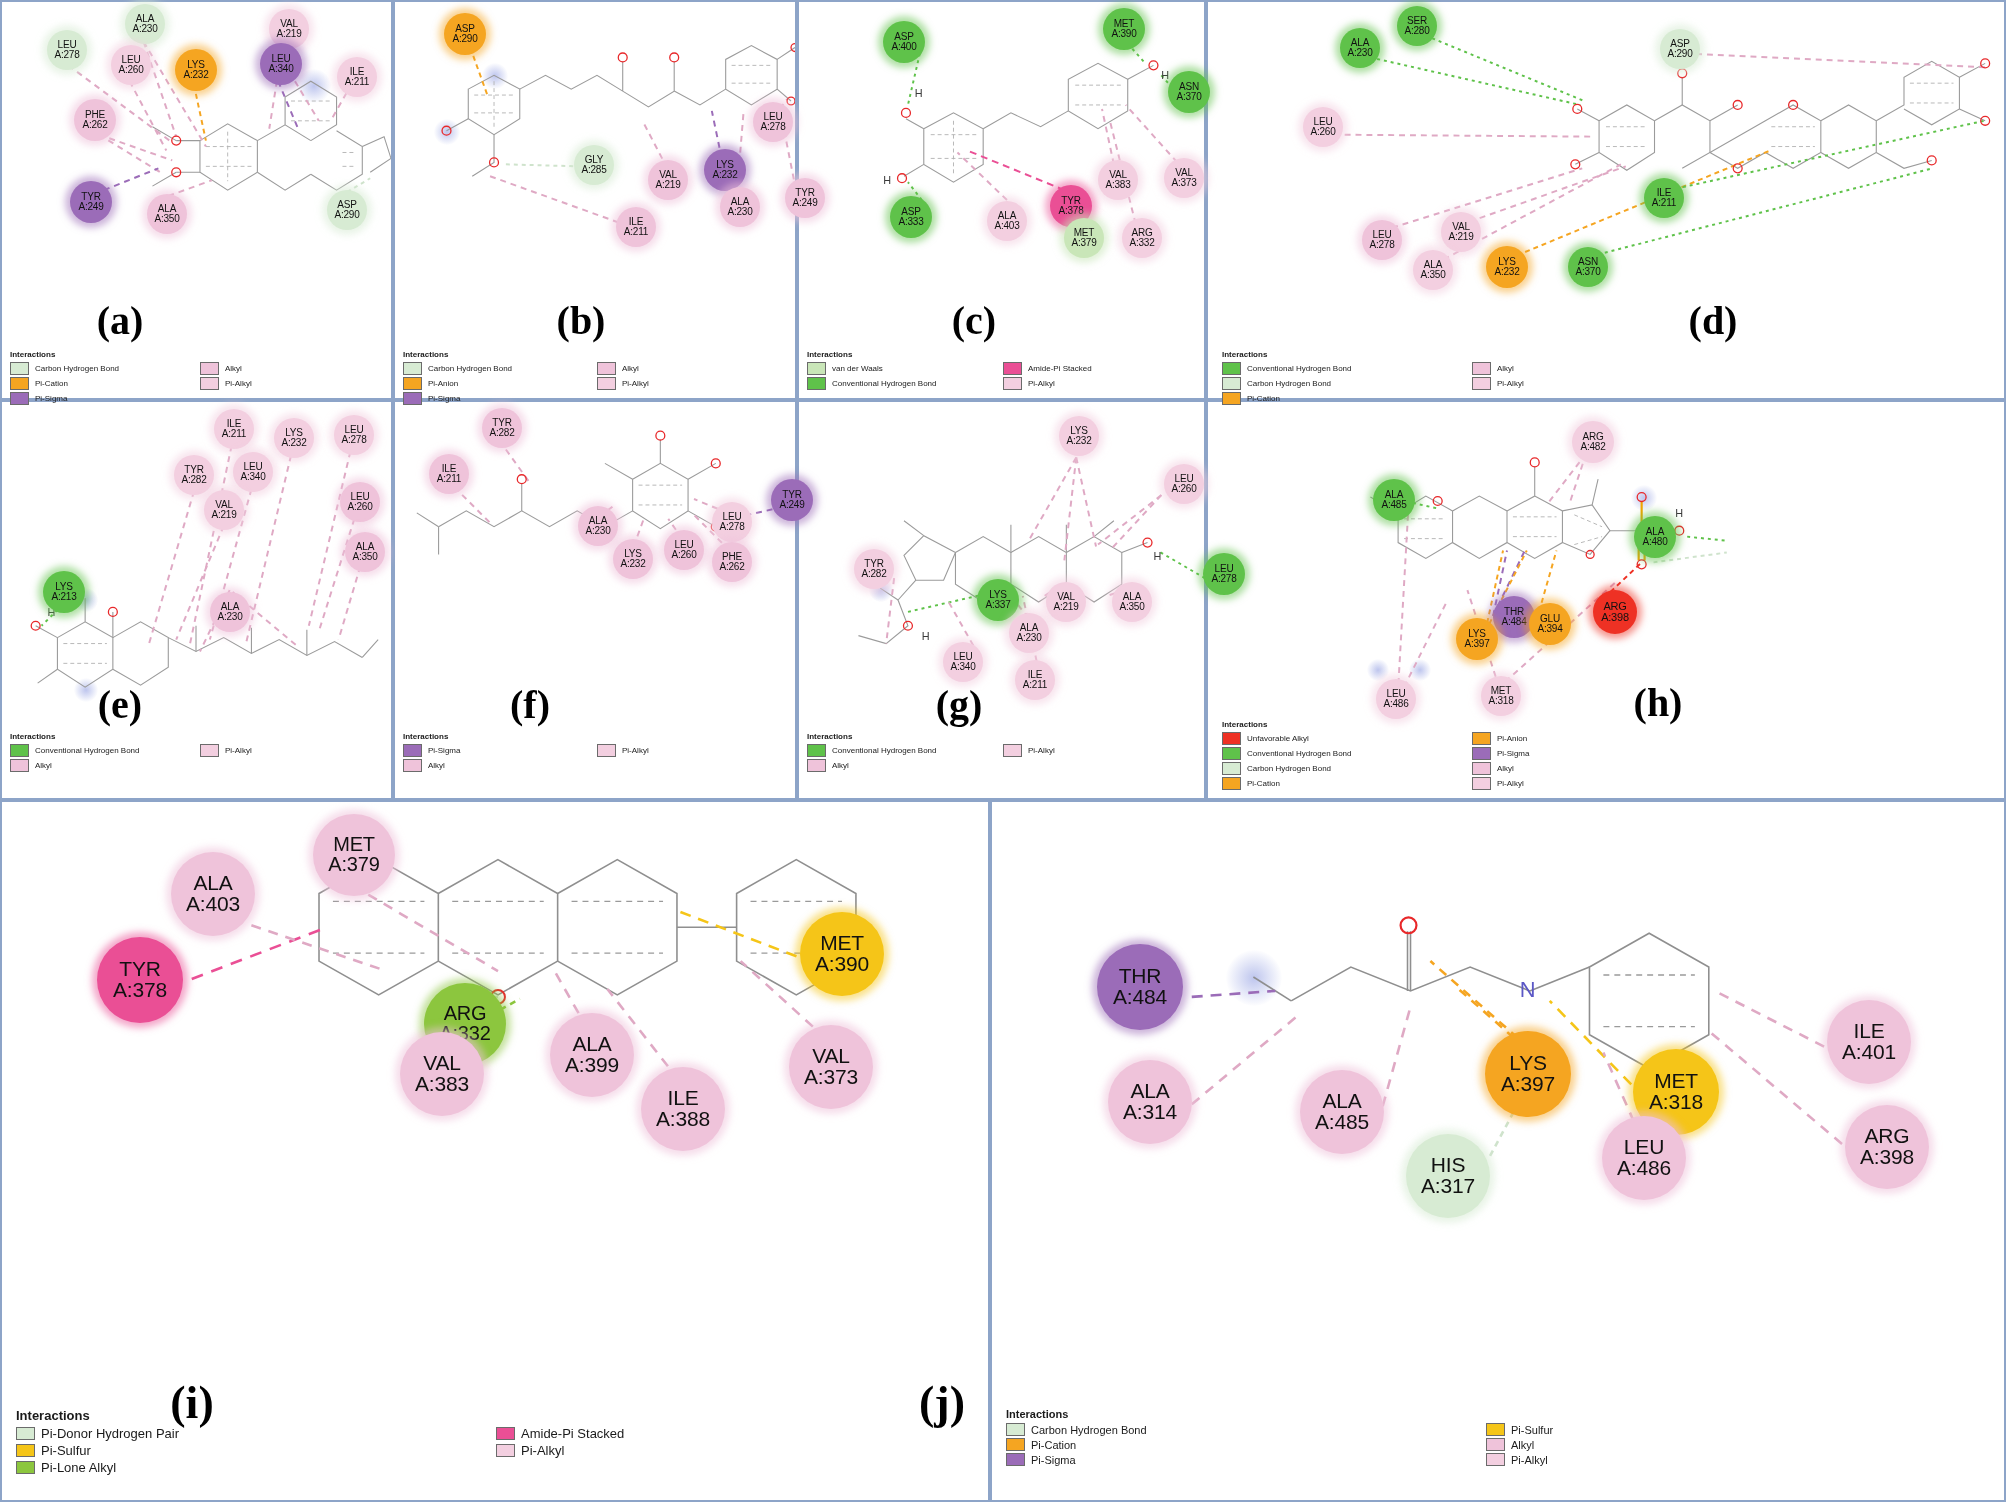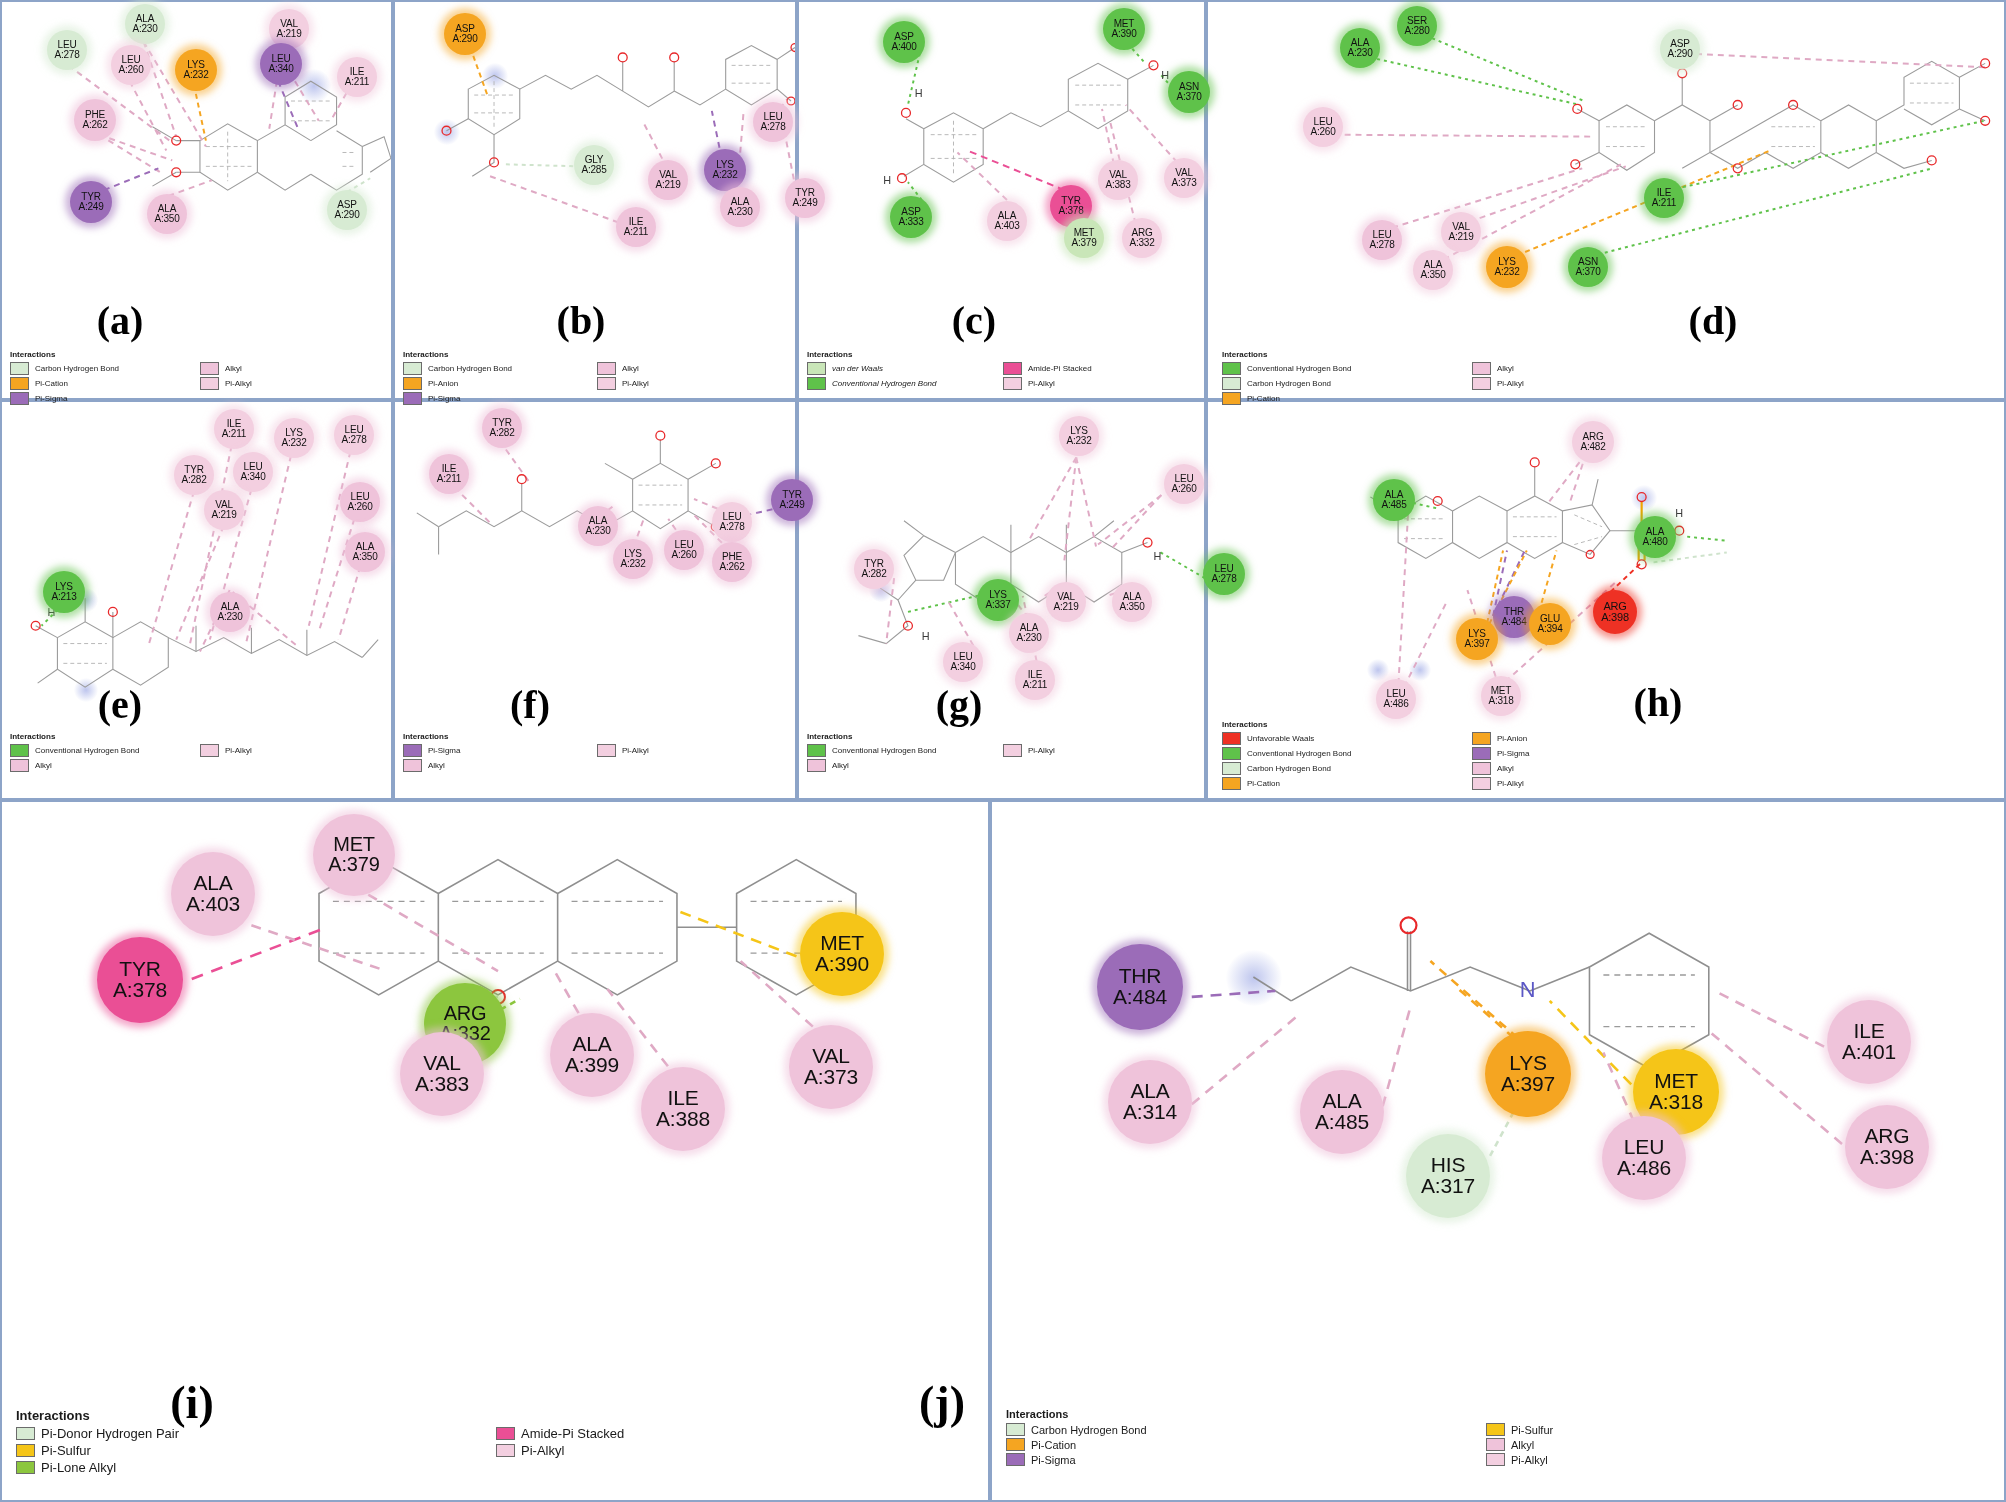--- a/index.html
+++ b/index.html
@@ -337,21 +337,21 @@
         <span class="r1">VAL</span>
         <span class="r2">A:383</span>
       </div>
       <div class="res c-pialkyl" style="left: 385px; top: 176px; width: 40px; height: 40px; font-size: 10px;">
         <span class="r1">VAL</span>
         <span class="r2">A:373</span>
       </div>
       <div class="legend" style="left: 8px; top: 348px; width: 392px; font-size: 8px;">
         <div class="ltitle">Interactions</div>
         <div class="lgrid">
-          <div class="lcol" style="width: 215px; font-style: italic;">
+          <div class="lcol" style="width: 215px;">
             <div class="lrow">
               <span class="swatch" style="background: rgb(201, 230, 184);"></span>
               <span>van der Waals</span>
             </div>
             <div class="lrow">
               <span class="swatch" style="background: rgb(95, 194, 74);"></span>
               <span>Conventional Hydrogen Bond</span>
             </div>
           </div>
           <div class="lcol" style="width: 215px;">
@@ -849,21 +849,21 @@
       <div class="res c-pialkyl" style="left: 293px; top: 294px; width: 40px; height: 40px; font-size: 10px;">
         <span class="r1">MET</span>
         <span class="r2">A:318</span>
       </div>
       <div class="legend" style="left: 14px; top: 318px; width: 500px; font-size: 8px;">
         <div class="ltitle">Interactions</div>
         <div class="lgrid">
           <div class="lcol" style="width: 290px;">
             <div class="lrow">
               <span class="swatch" style="background: rgb(238, 49, 36);"></span>
-              <span>Unfavorable Waals</span>
+              <span>Unfavorable Alkyl</span>
             </div>
             <div class="lrow">
               <span class="swatch" style="background: rgb(95, 194, 74);"></span>
               <span>Conventional Hydrogen Bond</span>
             </div>
             <div class="lrow">
               <span class="swatch" style="background: rgb(215, 235, 211);"></span>
               <span>Carbon Hydrogen Bond</span>
             </div>
             <div class="lrow">

